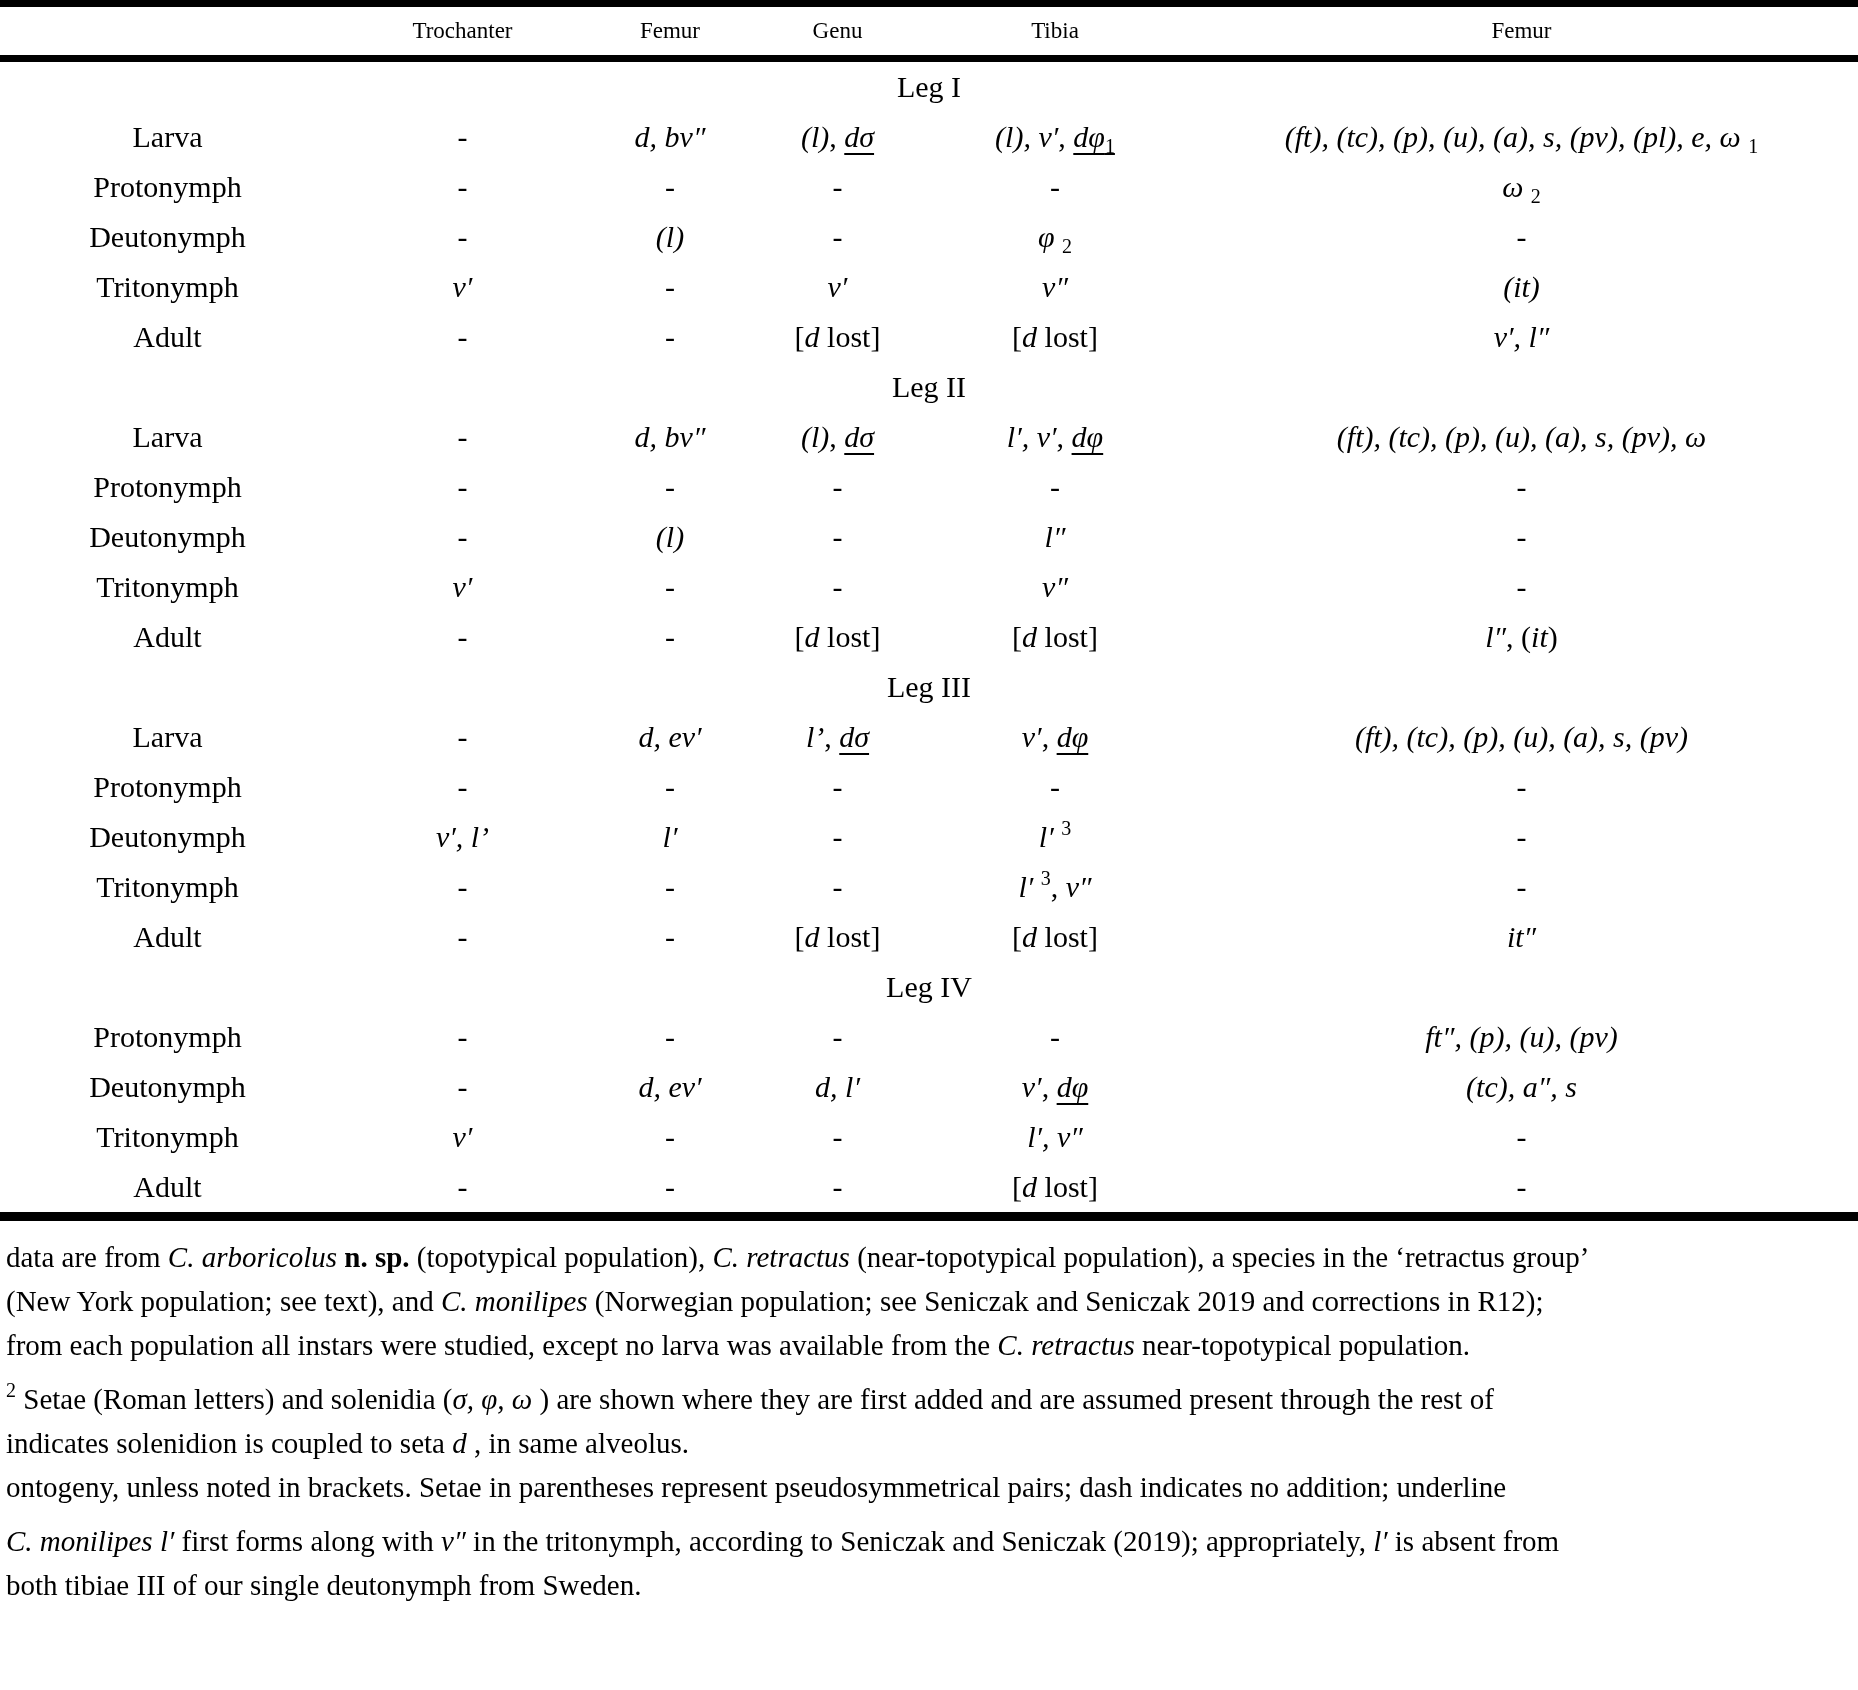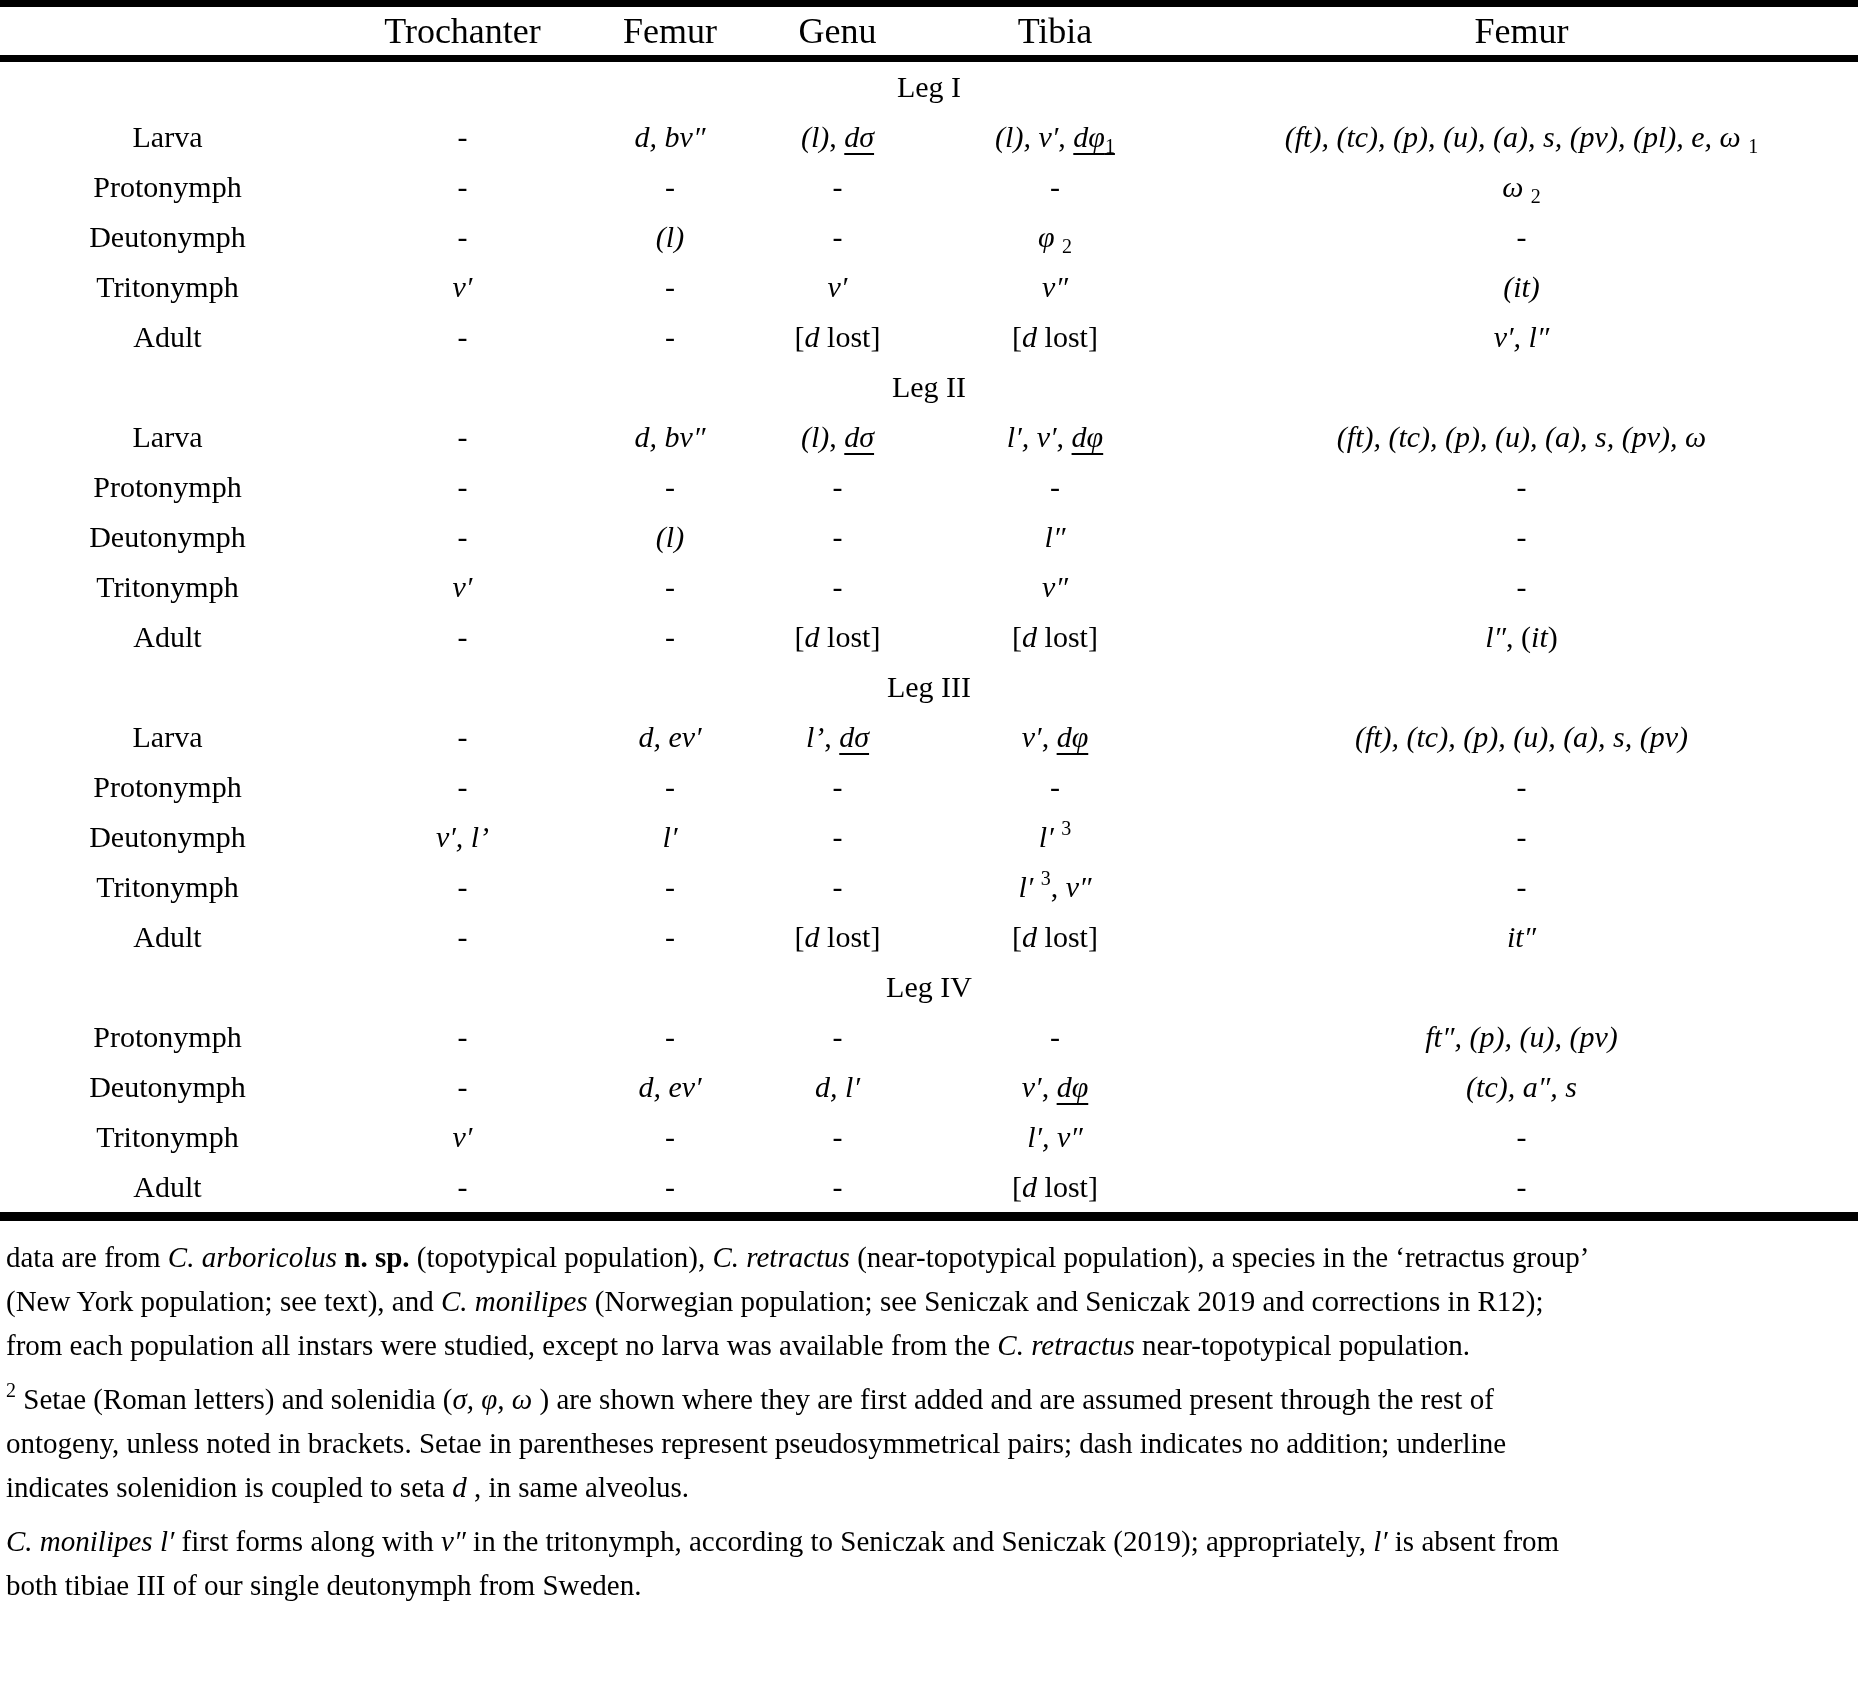--- a/index.html
+++ b/index.html
@@ -16,21 +16,21 @@
   }
   table.ontogeny {
     width: 1858px;
     border-collapse: collapse;
     table-layout: fixed;
     border-top: 7px solid #000;
     border-bottom: 9px solid #000;
   }
   table.ontogeny thead th {
     font-weight: normal;
-    font-size: 36px;
+    font-size: 23px;
     height: 48px;
     padding: 0;
     text-align: center;
     vertical-align: middle;
     border-bottom: 7px solid #000;
   }
   table.ontogeny td {
     font-size: 30px;
     height: 50px;
     padding: 0;
@@ -255,20 +255,20 @@
 </table>
 
 <div class="footnotes">
     <div class="footnote">
       <div class="fn-line">data are from <i>C. arboricolus</i>  <b>n. sp.</b> (topotypical population), <i>C. retractus</i>  (near-topotypical population), a species in the ‘retractus group’</div>
       <div class="fn-line">(New York population; see text), and <i>C. monilipes</i>  (Norwegian population; see Seniczak and Seniczak 2019 and corrections in R12);</div>
       <div class="fn-line">from each population all instars were studied, except no larva was available from the <i>C. retractus</i>  near-topotypical population.</div>
     </div>
     <div class="footnote">
       <div class="fn-line"><sup>2</sup> Setae (Roman letters) and solenidia (<i>σ, φ, ω</i> ) are shown where they are first added and are assumed present through the rest of</div>
+      <div class="fn-line">indicates solenidion is coupled to seta <i>d</i> , in same alveolus.</div>
       <div class="fn-line">ontogeny, unless noted in brackets. Setae in parentheses represent pseudosymmetrical pairs; dash indicates no addition; underline</div>
-      <div class="fn-line">indicates solenidion is coupled to seta <i>d</i> , in same alveolus.</div>
     </div>
     <div class="footnote">
       <div class="fn-line"><i>C. monilipes</i>  <i>l′</i>  first forms along with <i>v″</i>  in the tritonymph, according to Seniczak and Seniczak (2019); appropriately, <i>l′</i>  is absent from</div>
       <div class="fn-line">both tibiae III of our single deutonymph from Sweden.</div>
     </div>
   </div>
 
 </body></html>

